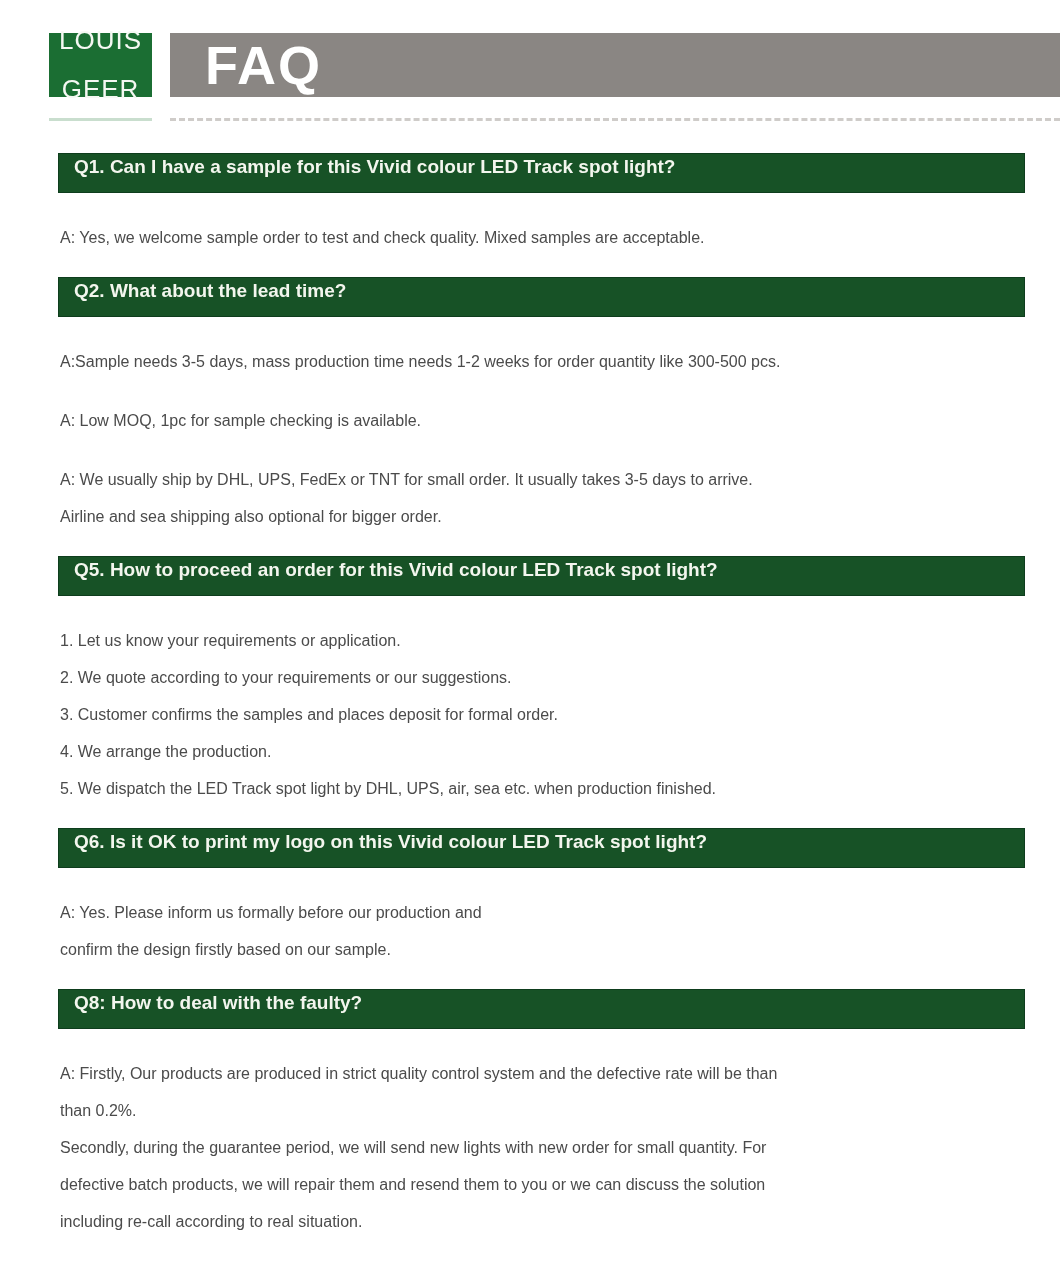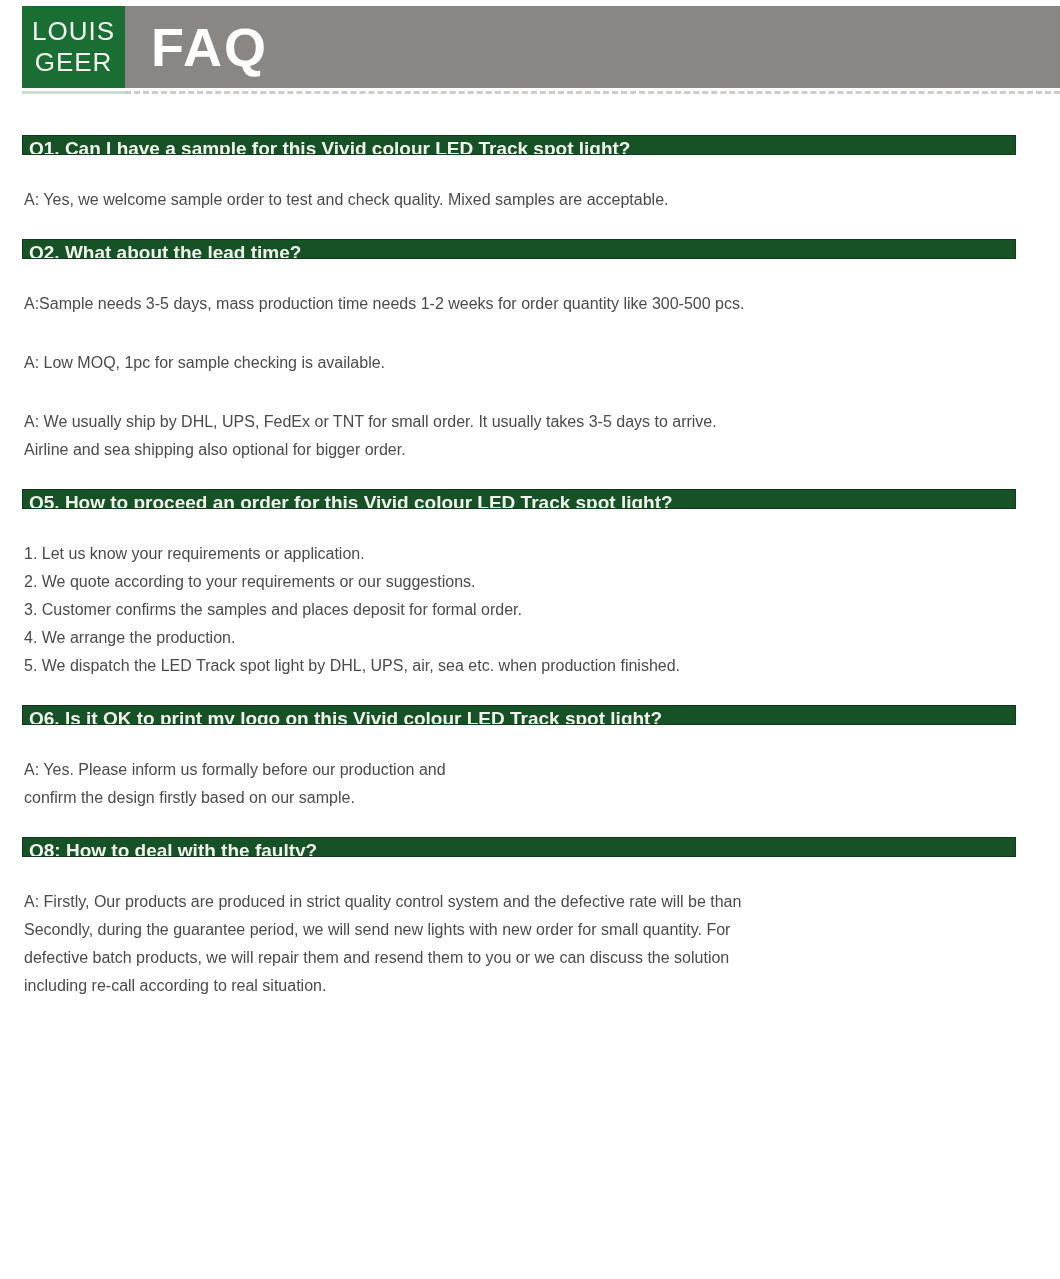--- a/index.html
+++ b/index.html
@@ -4,21 +4,21 @@
 <style>
   :root {
     --logo-green: #1b6e33;
     --bar-green: #175226;
     --bar-border: #0e3d1d;
     --header-gray: #8a8683;
     --text-gray: #4b4b4b;
     --divider-gray: #cfccc9;
     --divider-green: #9dc3a6;
   }
-  * { margin: 0; padding: 0; box-sizing: border-box; }
+  * { margin: 9px; padding: 0; box-sizing: border-box; }
   html, body { background: #ffffff; }
   body {
     width: 1060px;
     height: 1279px;
     overflow: hidden;
     font-family: "Liberation Sans", sans-serif;
     position: relative;
   }
   .header {
     display: flex;
@@ -65,21 +65,21 @@
   }
   .header-divider .seg-right {
     flex: 1;
     border-top: 3px dashed var(--divider-gray);
   }
   .faq-list {
     margin: 40px 0 0 22px;
   }
   .qbar {
     margin-right: 44px;
-    height: 20px;
+    height: 40px;
     background: var(--bar-green);
     border: 1px solid var(--bar-border);
     color: #f3f6ee;
     font-size: 19px;
     font-weight: bold;
     line-height: 26px;
     padding-left: 6px;
     white-space: nowrap;
     overflow: hidden;
   }
@@ -164,18 +164,19 @@
       </div>
   </section>
 
 
   <section class="faq-item">
     <div class="qbar">
       <span>Q8: How to deal with the faulty?</span>
     </div>
     <div class="answer">
         <div class="answer-line">A: Firstly, Our products are produced in strict quality control system and the defective rate will be than</div>
+        <div class="answer-line">than 0.2%.</div>
         <div class="answer-line">Secondly, during the guarantee period, we will send new lights with new order for small quantity. For</div>
         <div class="answer-line">defective batch products, we will repair them and resend them to you or we can discuss the solution</div>
         <div class="answer-line">including re-call according to real situation.</div>
       </div>
   </section>
 </div>
 
 </body></html>

